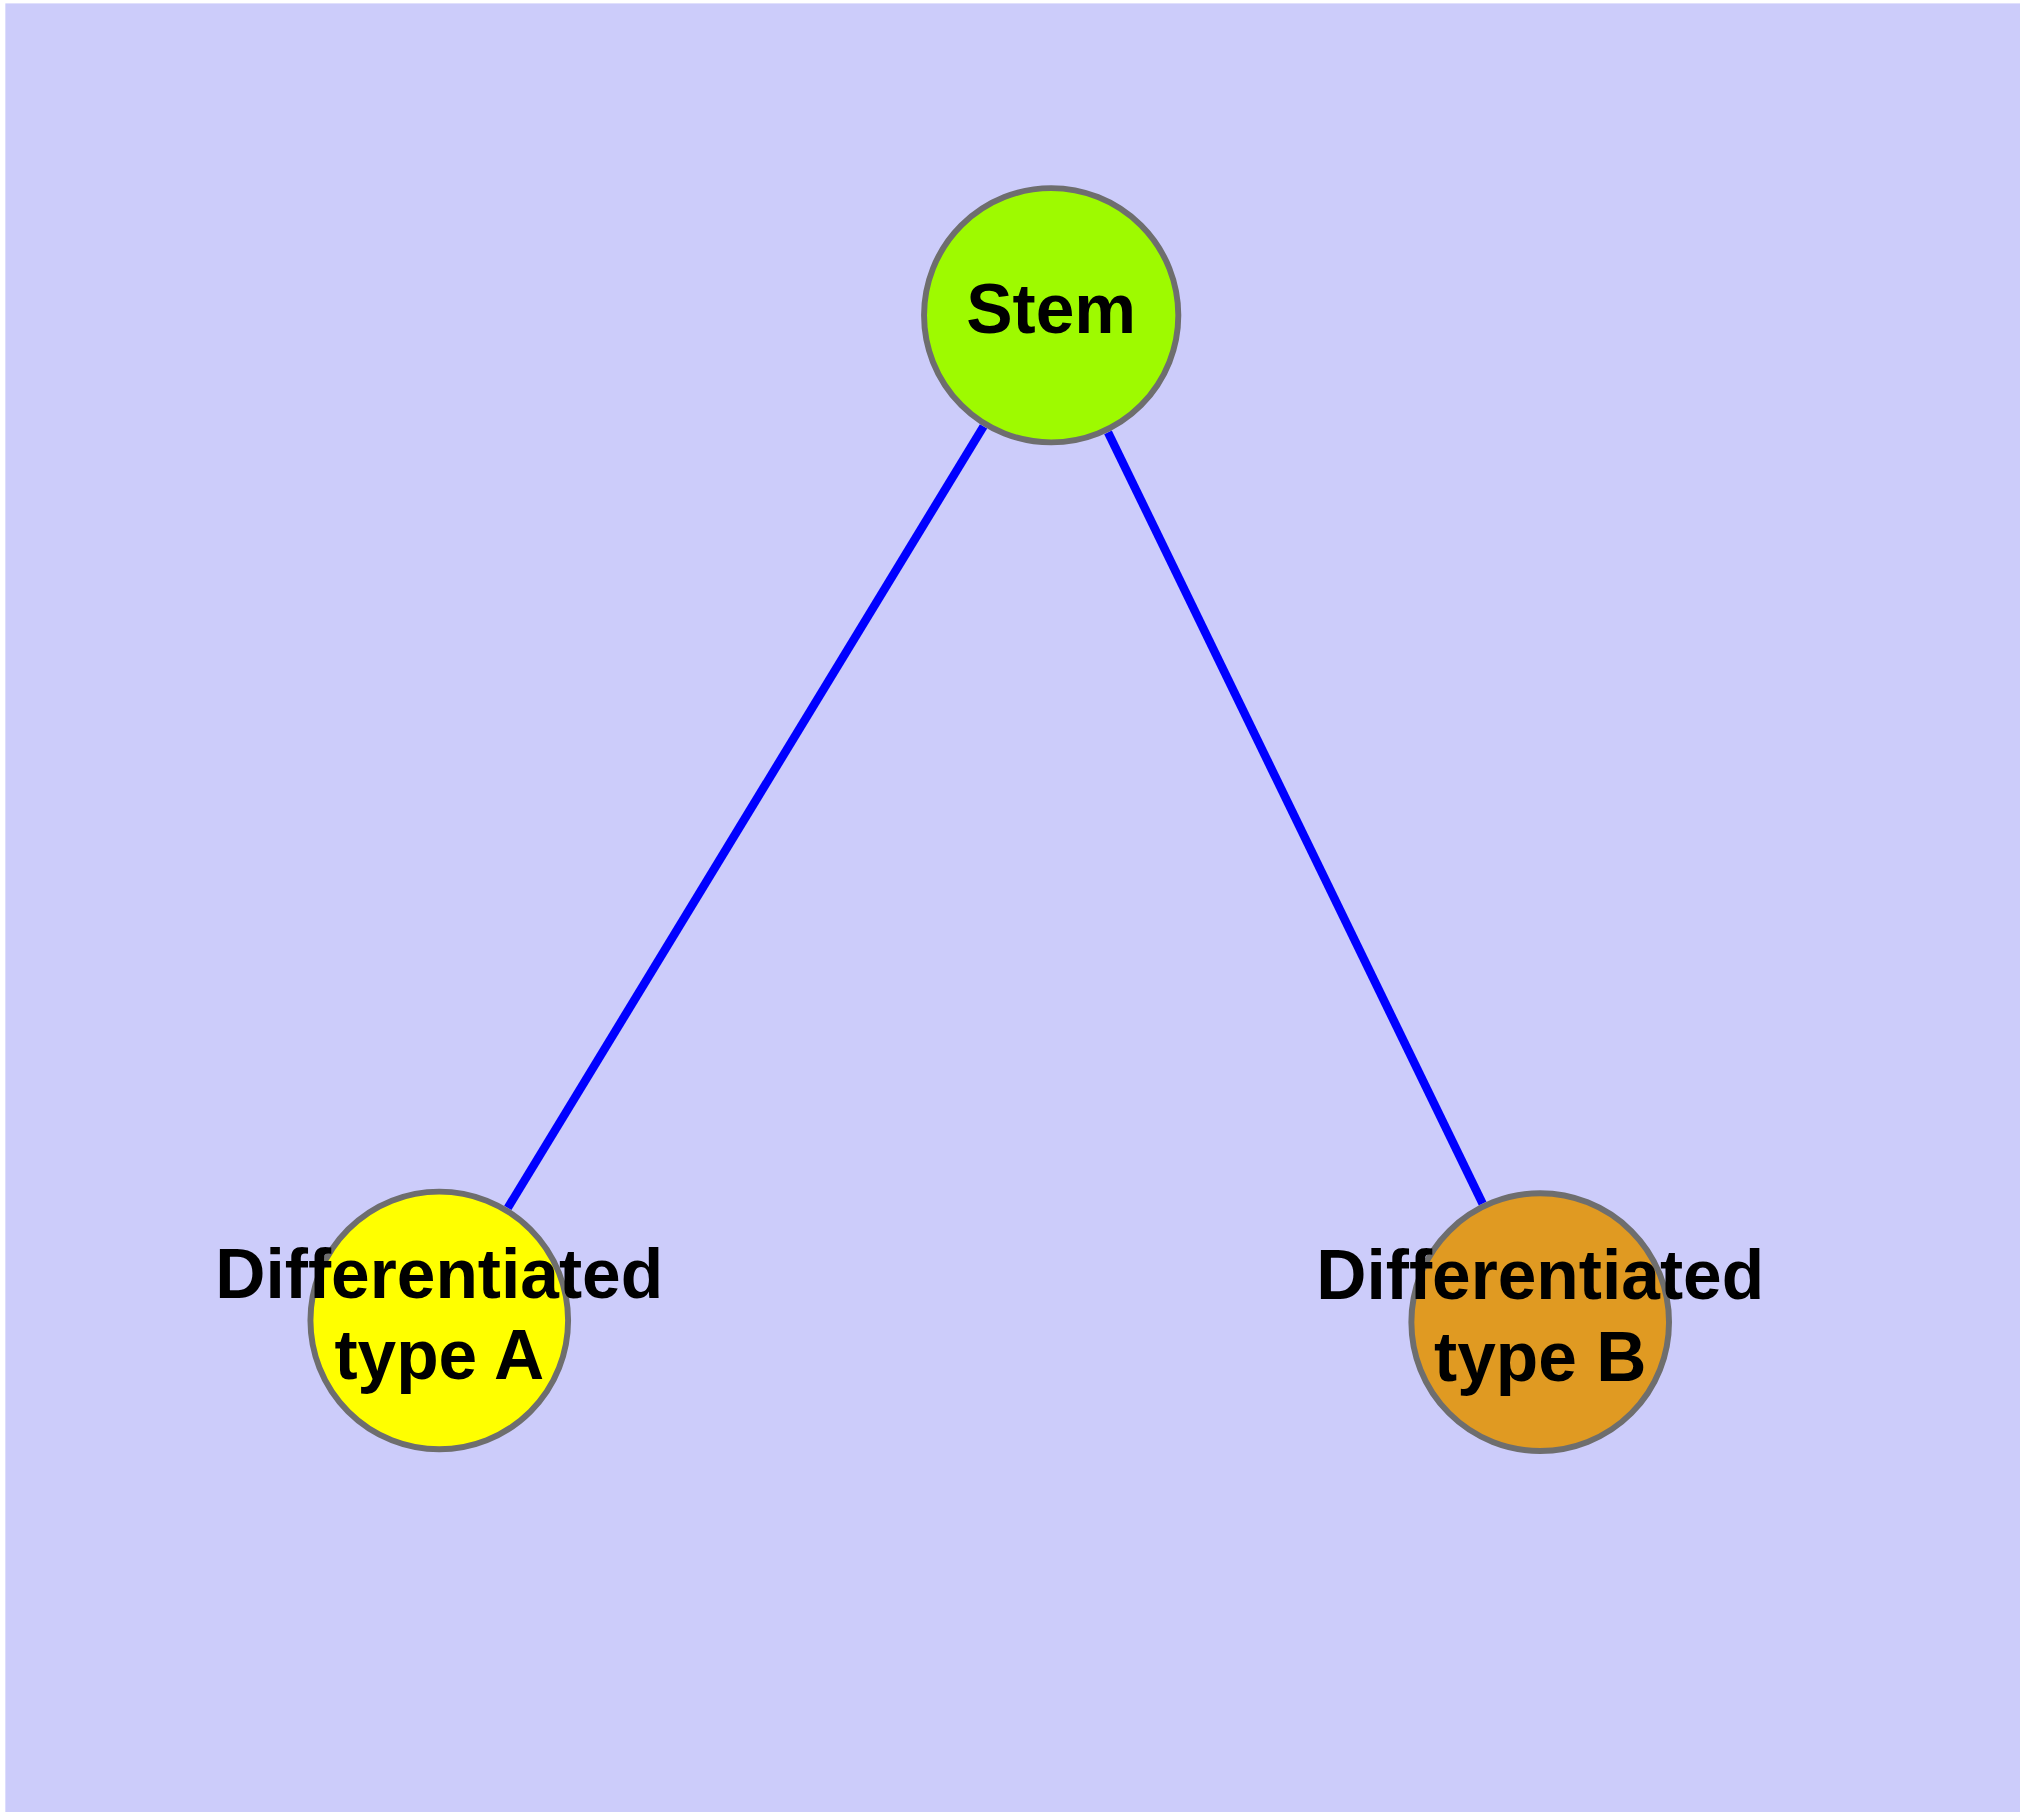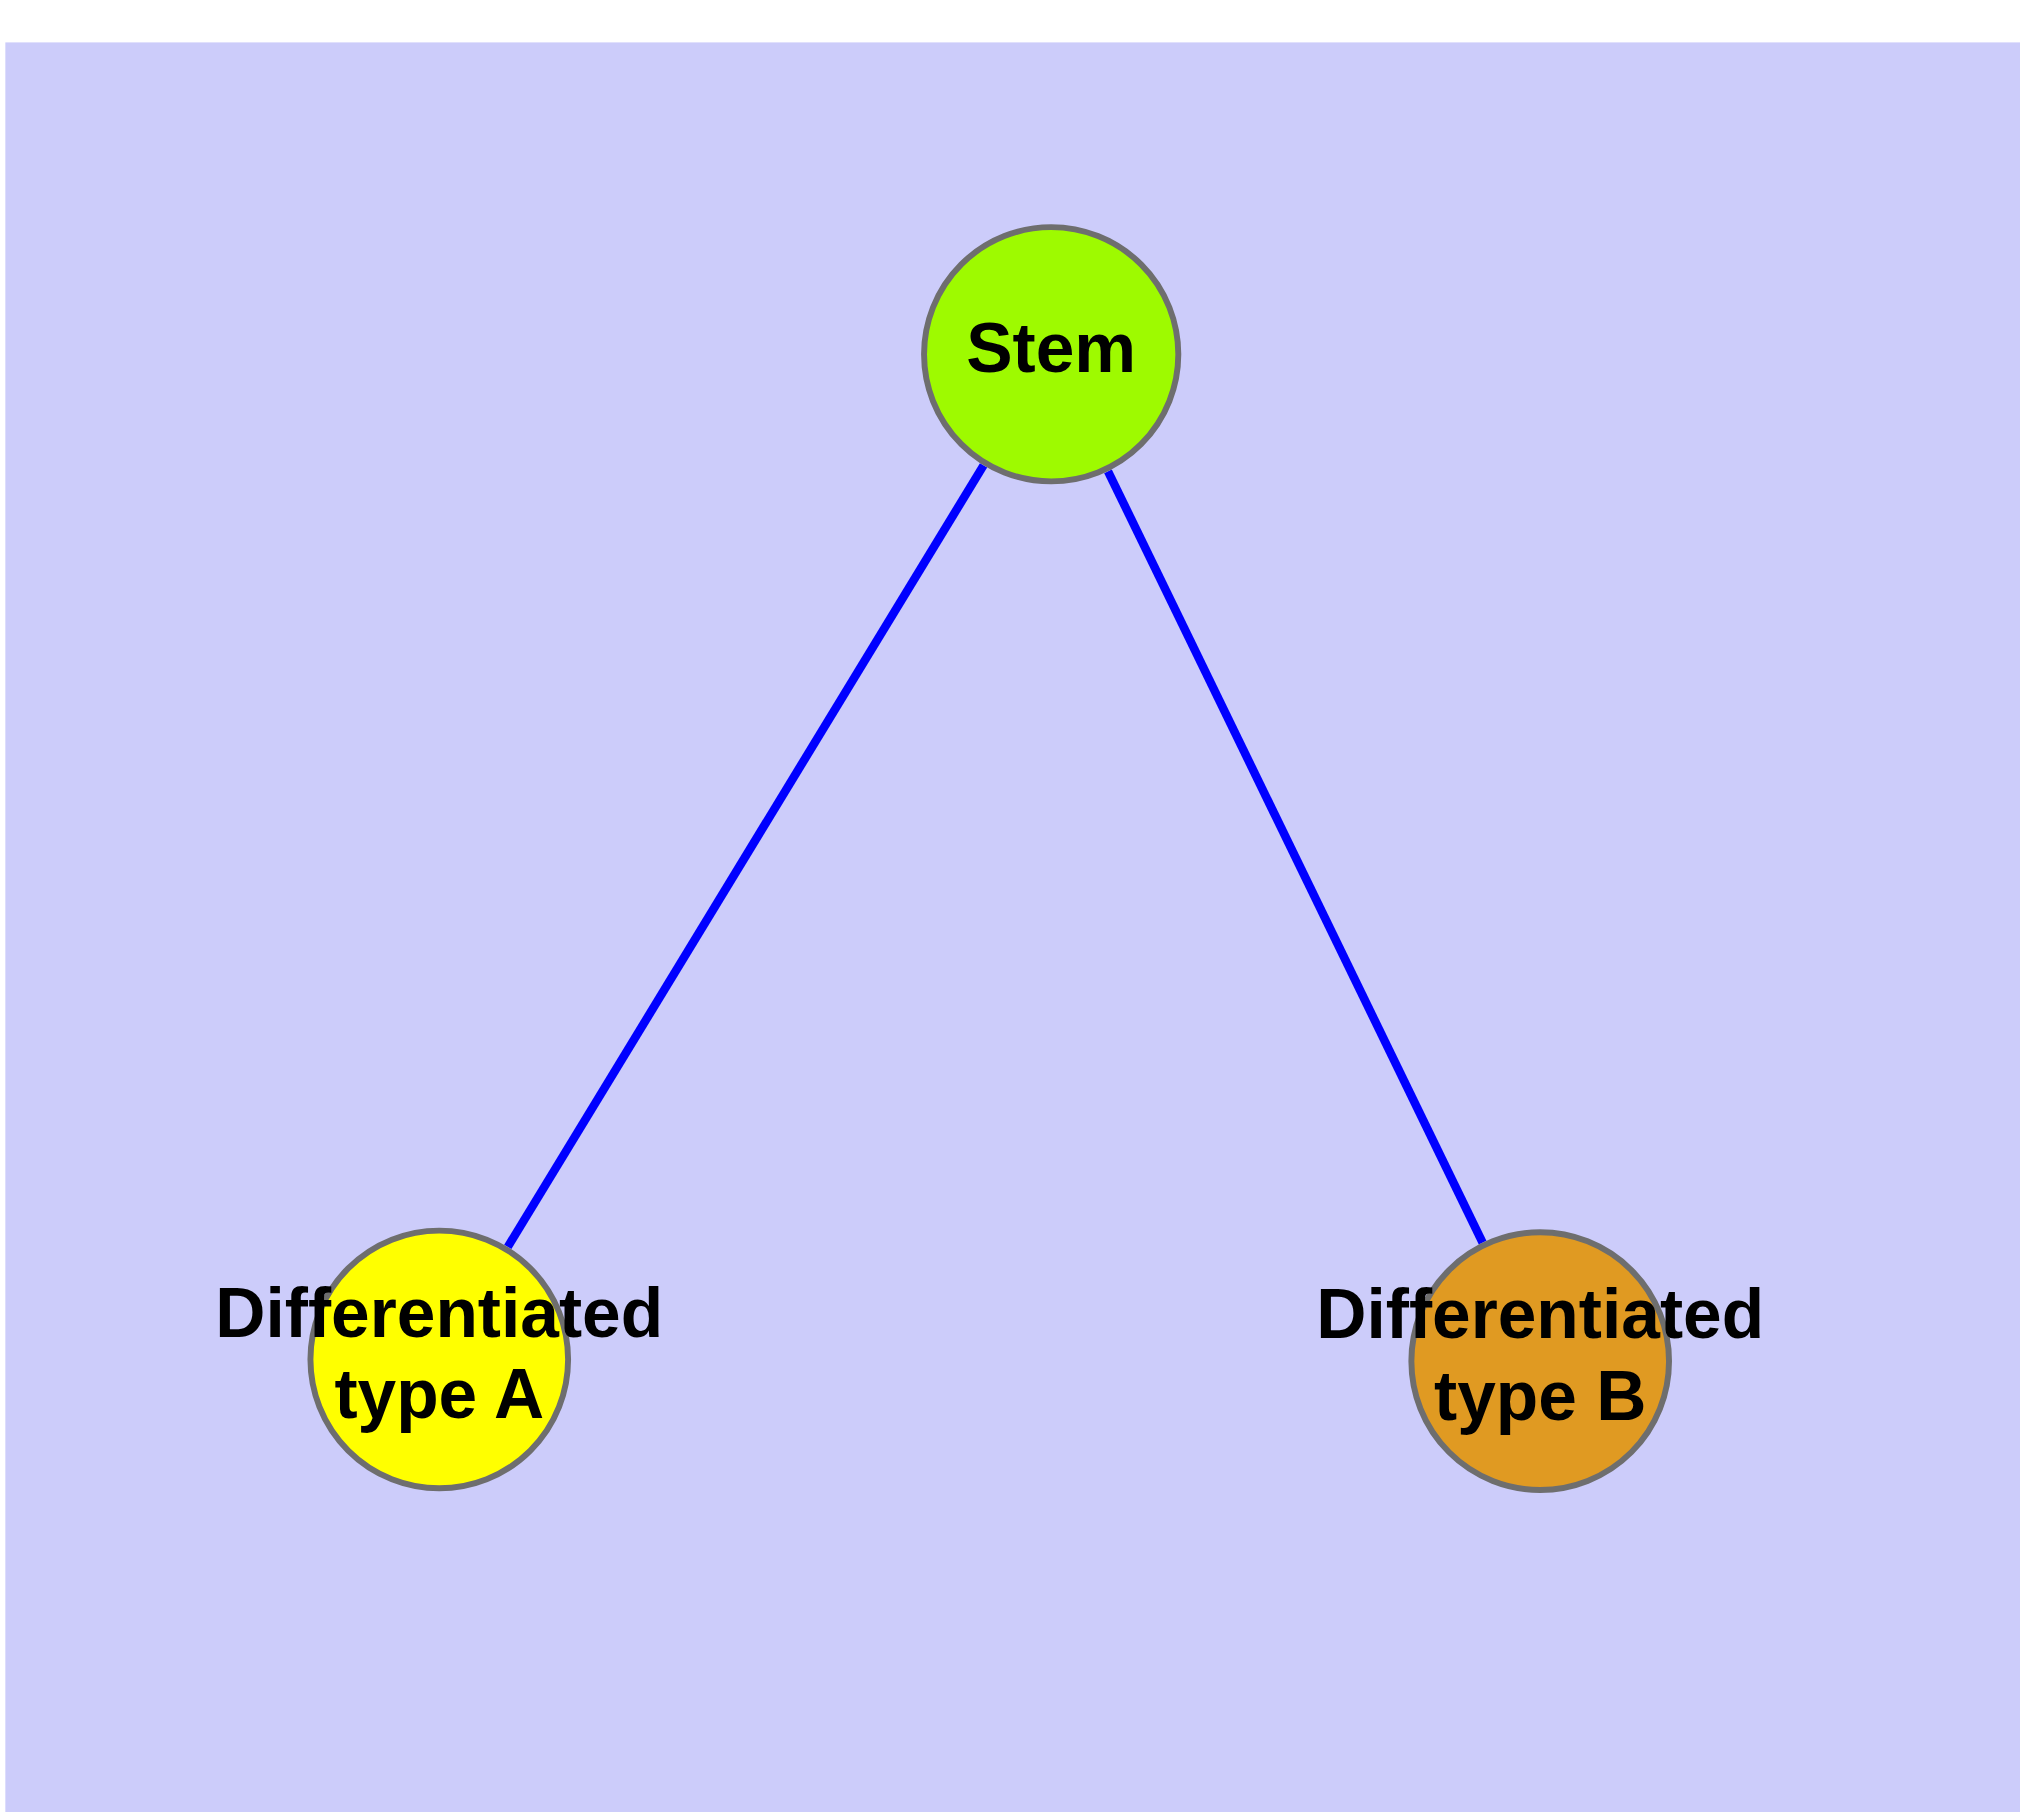--- a/index.html
+++ b/index.html
@@ -12,21 +12,20 @@
     width: 2021px;
     height: 1812px;
     overflow: hidden;
     font-family: "Liberation Sans", "DejaVu Sans", sans-serif;
   }
   #graph-canvas {
     position: relative;
     width: 2021px;
     height: 1298px;
     background: #ffffff;
-    margin-top: 39px;
   }
   #graph-svg {
     position: absolute;
     top: 0;
     left: 0;
     width: 2021px;
     height: 1812px;
     display: block;
   }
   .node-label {

